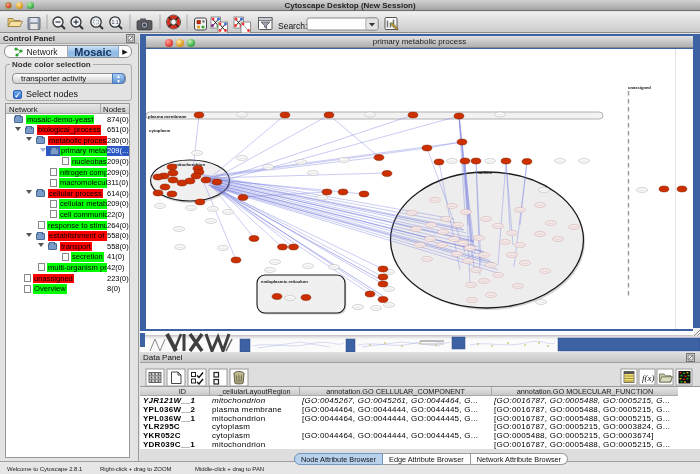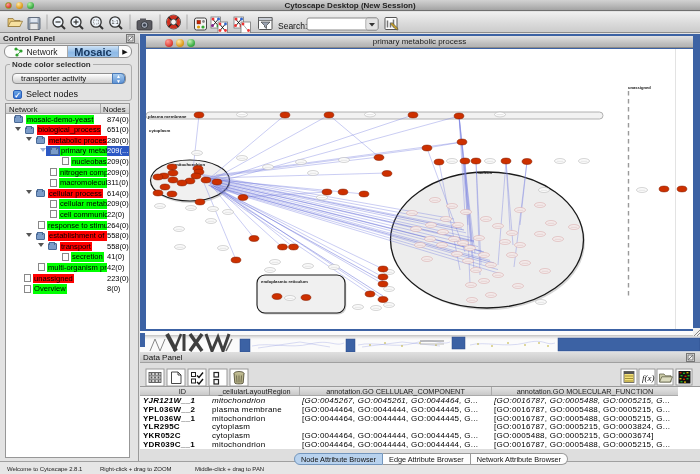--- a/index.html
+++ b/index.html
@@ -725,21 +725,20 @@
       </div>
     <div class="drow" style="top:45.2px;">
         <span style="left:3px;font-weight:bold;width:65px;">YKR052C</span>
         <span style="left:72px;width:86px;">cytoplasm</span>
         <span style="left:162px;width:188px;">[GO:0044464, GO:0044444, GO:0044445, G...</span>
         <span style="left:354px;width:184px;">[GO:0005488, GO:0005215, GO:0003674]</span>
       </div>
     <div class="drow" style="top:54px;">
         <span style="left:3px;font-weight:bold;width:65px;">YDR039C__1</span>
         <span style="left:72px;width:86px;">mitochondrion</span>
-        <span style="left:162px;width:188px;">[GO:0044464, GO:0044444, GO:0044444, G...</span>
         <span style="left:354px;width:184px;">[GO:0016787, GO:0005488, GO:0005215, G...</span>
       </div>
   </div>
   <div style="position:absolute;left:538px;top:23px;width:22px;height:63px;background:#fff;border-top:1px solid #999;"></div>
 </div>
 
 <div id="segtabs" class="abs">
   <div class="seg first">Node Attribute Browser</div>
   <div class="seg">Edge Attribute Browser</div>
   <div class="seg last">Network Attribute Browser</div>

